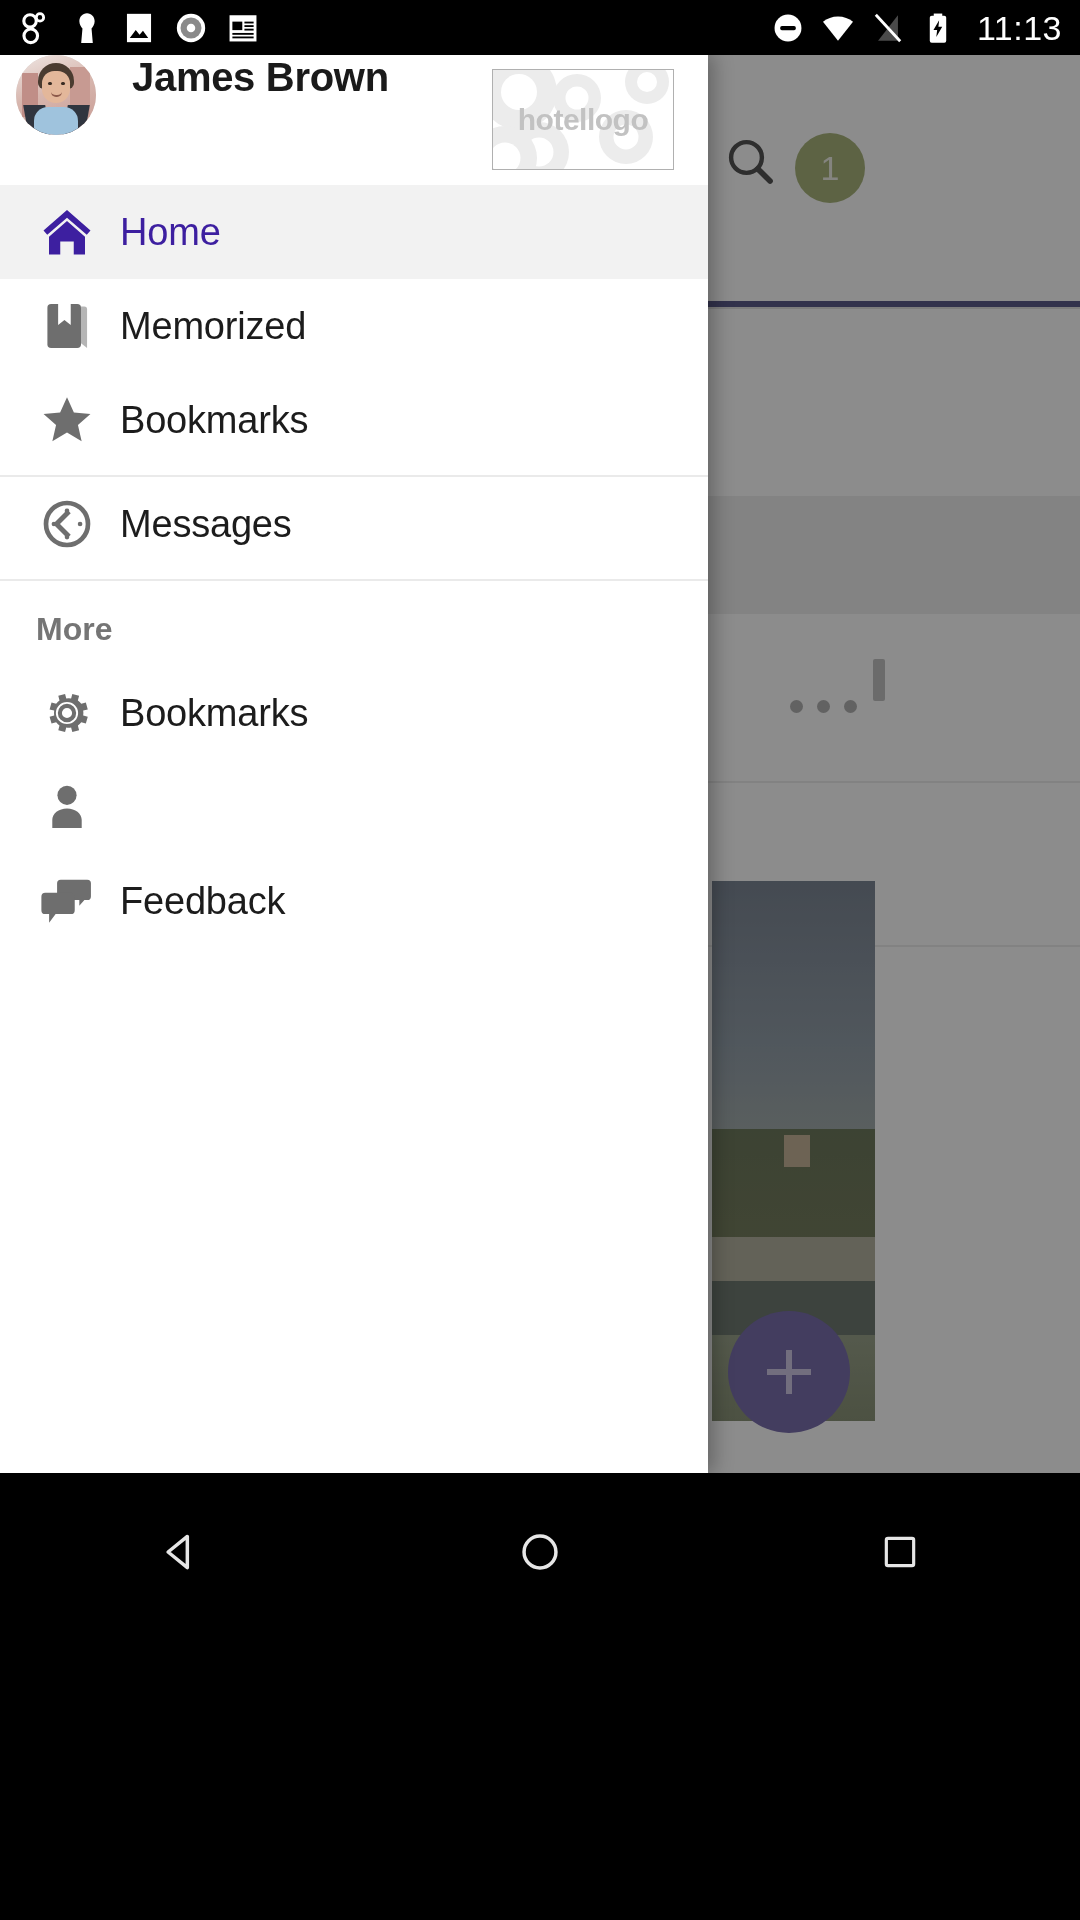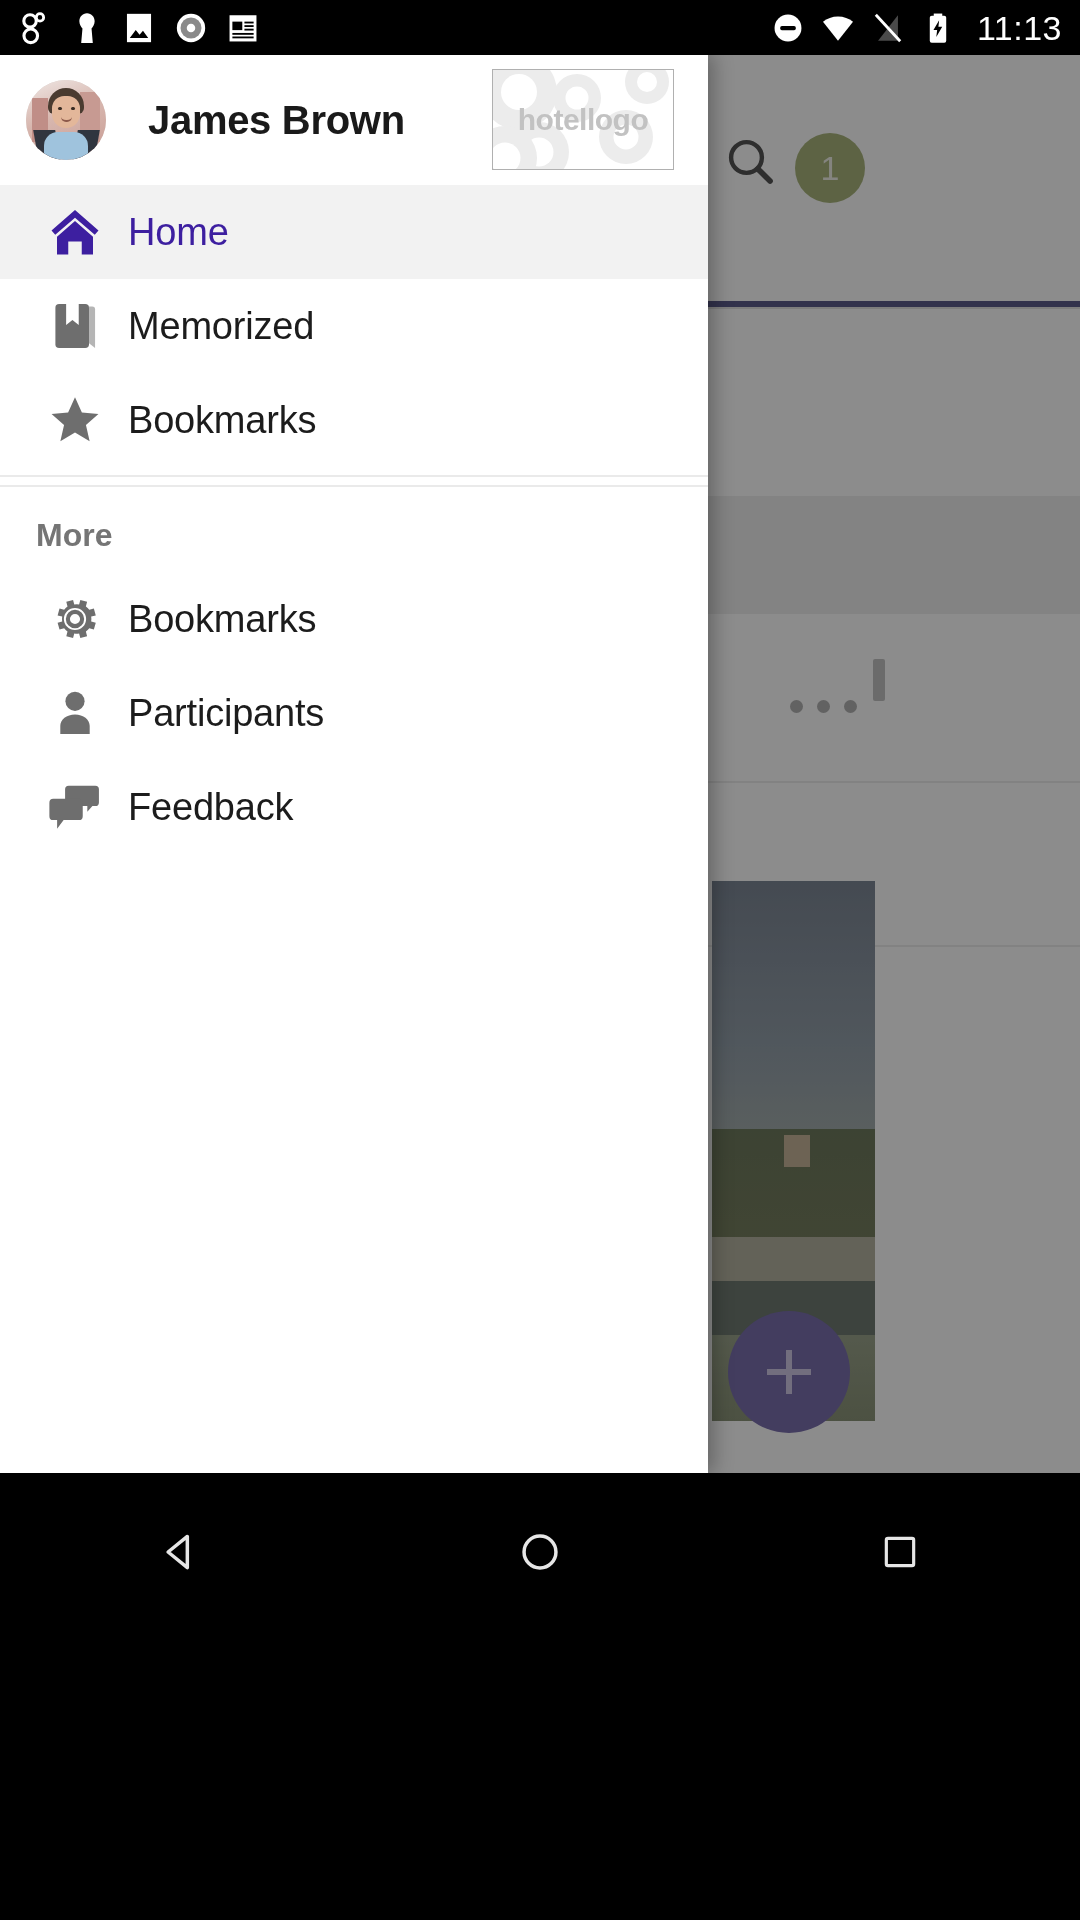--- a/index.html
+++ b/index.html
@@ -117,21 +117,21 @@
 
   
   #drawer {
     position:absolute; top:55px; left:0; width:708px; height:1418px;
     background:#fff; z-index:20;
     box-shadow:6px 0 18px rgba(0,0,0,0.28);
     display:flex; flex-direction:column;
   }
   #drawer-header {
     position:relative; height:130px; flex:0 0 130px;
-    display:flex; align-items:center; padding-left:26px;gap:6px;
+    display:flex; padding-left:16px;
   }
   #avatar {
     width:80px; height:80px; border-radius:50%; overflow:hidden;
     flex:0 0 80px; position:relative; background:#d8cfcb;
   }
   .av-bg { position:absolute; inset:0; background:linear-gradient(160deg,#efe7e4 0%,#d7b6ae 45%,#c79a92 100%); }
   .av-bldg1 { position:absolute; left:6px; top:18px; width:16px; height:44px; background:#c08e87; }
   .av-bldg2 { position:absolute; left:54px; top:12px; width:20px; height:50px; background:#c79a92; }
   .av-hair { position:absolute; left:22px; top:8px; width:36px; height:26px; border-radius:18px 18px 6px 6px; background:#4a3b30; }
   .av-face { position:absolute; left:26px; top:16px; width:28px; height:32px; border-radius:14px 14px 16px 16px; background:#e3b79a; }
@@ -163,21 +163,21 @@
   }
   .gear .hole {
     position:absolute; left:50%; top:50%; transform:translate(-50%,-50%);
     border-radius:50%; background:#fff;
   }
 
   
   #drawer-nav { flex:1 1 auto; overflow:hidden; }
   .nav-item {
     display:flex; align-items:center; height:94px;
-    padding-left:38px; cursor:pointer;
+    padding-left:30px; cursor:pointer;
   }
   .nav-item.selected { background:#f2f2f2; }
   .nav-icon {
     width:74px; flex:0 0 74px; display:flex;
     align-items:center; justify-content:center;
   }
   .nav-label {
     margin-left:16px; font-size:38px; color:#1c1c1c; letter-spacing:-0.2px;
   }
   .nav-item.selected .nav-label { color:#3d1fa0; }
@@ -340,20 +340,33 @@
           <svg width="58" height="58" viewBox="0 0 24 24">
             <path d="M12 2.6l2.85 6.3 6.85.62-5.17 4.6 1.53 6.7L12 17.2l-6.06 3.62 1.53-6.7-5.17-4.6 6.85-.62z" fill="#6e6e6e"></path>
           </svg>
         </span>
         <span class="nav-label">Bookmarks</span>
       </div>
 
       <div class="section-divider"></div>
 
 
+      <div class="nav-item">
+        <span class="nav-icon">
+          <svg width="56" height="56" viewBox="0 0 24 24">
+            <circle cx="12" cy="12" r="9" fill="none" stroke="#6e6e6e" stroke-width="2"></circle>
+            <circle cx="12" cy="6.4" r="1" fill="#6e6e6e"></circle>
+            <circle cx="17.6" cy="12" r="1" fill="#6e6e6e"></circle>
+            <circle cx="6.4" cy="12" r="1" fill="#6e6e6e"></circle>
+            <circle cx="12" cy="17.6" r="1" fill="#6e6e6e"></circle>
+            <path d="M13.6 7.4 9 12l4.6 4.6-1.5 1.5L6 12l6.1-6.1z" fill="#6e6e6e"></path>
+          </svg>
+        </span>
+        <span class="nav-label">Messages</span>
+      </div>
 
 
       <div class="section-divider"></div>
 
       <div class="section-header">More</div>
 
       <div class="nav-item">
         <span class="nav-icon">
           <svg width="58" height="58" viewBox="0 0 24 24">
             <path d="M12 8.2A3.8 3.8 0 1 0 12 15.8 3.8 3.8 0 0 0 12 8.2zm0 5.9a2.1 2.1 0 1 1 0-4.2 2.1 2.1 0 0 1 0 4.2z" fill="#6e6e6e"></path>
@@ -363,21 +376,20 @@
         <span class="nav-label">Bookmarks</span>
       </div>
 
       <div class="nav-item">
         <span class="nav-icon">
           <svg width="56" height="56" viewBox="0 0 24 24">
             <circle cx="12" cy="7" r="4.1" fill="#6e6e6e"></circle>
             <path d="M12 12.6c-3.6 0-6.3 2.2-6.3 4.9V21h12.6v-3.5c0-2.7-2.7-4.9-6.3-4.9z" fill="#6e6e6e"></path>
           </svg>
         </span>
-        <span class="nav-label">Participants</span>
       </div>
 
       <div class="nav-item">
         <span class="nav-icon">
           <svg width="58" height="58" viewBox="0 0 24 24">
             <path d="M9.4 3.2h11a1.5 1.5 0 0 1 1.5 1.5v5.4a1.5 1.5 0 0 1-1.5 1.5h-1.2l-2.1 2.4v-2.4H9.4a1.5 1.5 0 0 1-1.5-1.5V4.7a1.5 1.5 0 0 1 1.5-1.5z" fill="#6e6e6e"></path>
             <path d="M3 8.6h10.6a1.6 1.6 0 0 1 1.6 1.6v5.6a1.6 1.6 0 0 1-1.6 1.6H7.3L4.6 21v-3.6H3a1.6 1.6 0 0 1-1.6-1.6v-5.6A1.6 1.6 0 0 1 3 8.6z" fill="#6e6e6e"></path>
           </svg>
         </span>
         <span class="nav-label">Feedback</span>

